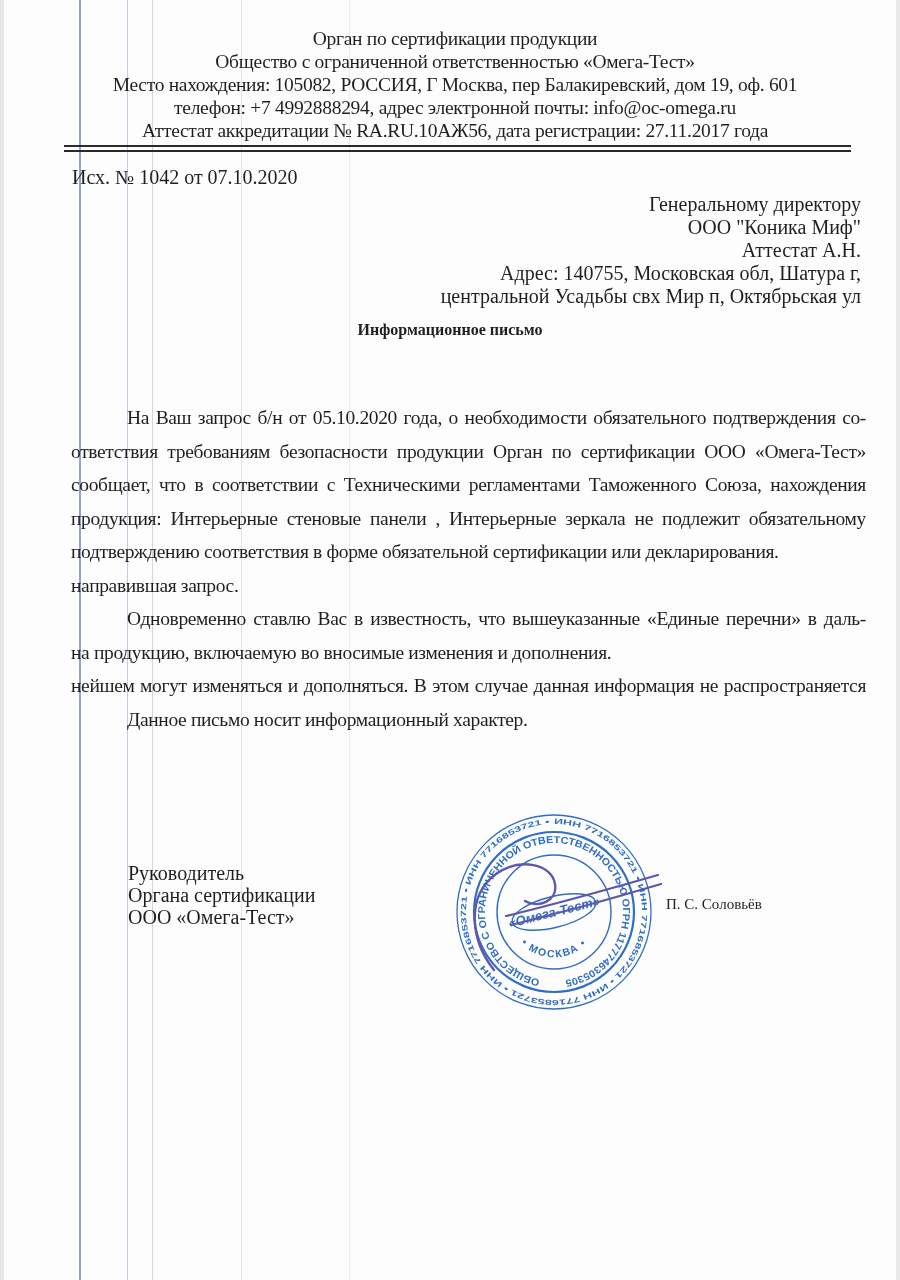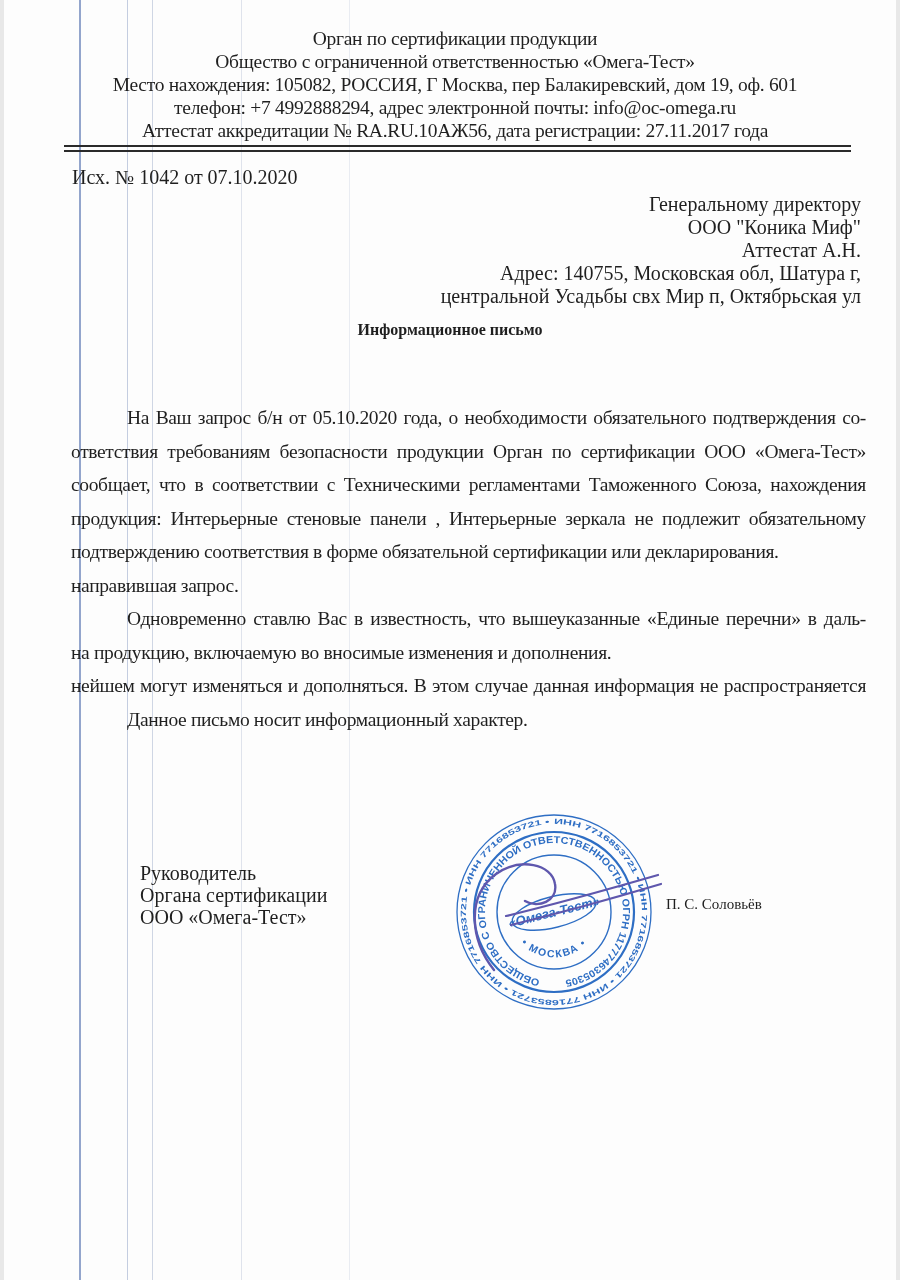--- a/index.html
+++ b/index.html
@@ -34,21 +34,21 @@
   .letter-title {
     position:absolute; top:321px; left:40px; right:40px;
     text-align:center; font-size:16px; font-weight:bold;
   }
   .body-text { position:absolute; top:365px; left:67px; width:795px; font-size:19.5px; letter-spacing:-0.35px;margin-top:36px; }
   .bodyline { height:33.5px; line-height:33.5px; overflow:hidden; }
   .bodyline.just { text-align:justify; text-align-last:justify; }
   .bodyline.just::after { content:""; display:inline-block; width:100%; height:0; }
   .bodyline.ind { padding-left:56px; }
 
-  .signature-block { position:absolute; top:862px; left:136px; font-size:20px; line-height:22px; }
+  .signature-block { position:absolute; top:862px; left:124px; font-size:20px; line-height:22px; }
   .signer-name { position:absolute; top:896px; left:662px; font-size:15px; }
 
   .stamp { position:absolute; left:450px; top:812px; width:200px; height:200px; }
   .stamp svg { overflow:visible; }
   .stamp-stroke { stroke:var(--stamp-color,#2e6ec4); fill:none; }
   .stamp-fill   { fill:var(--stamp-color,#2e6ec4); }
   .stamp text { font-family:"Liberation Sans","DejaVu Sans",sans-serif; font-weight:bold; }
   .center-script { font-family:"Liberation Serif","DejaVu Serif",serif; font-style:italic; }
   .sig-stroke { stroke:var(--sig-color,#5f57ad); fill:none; stroke-linecap:round; }
 </style>

